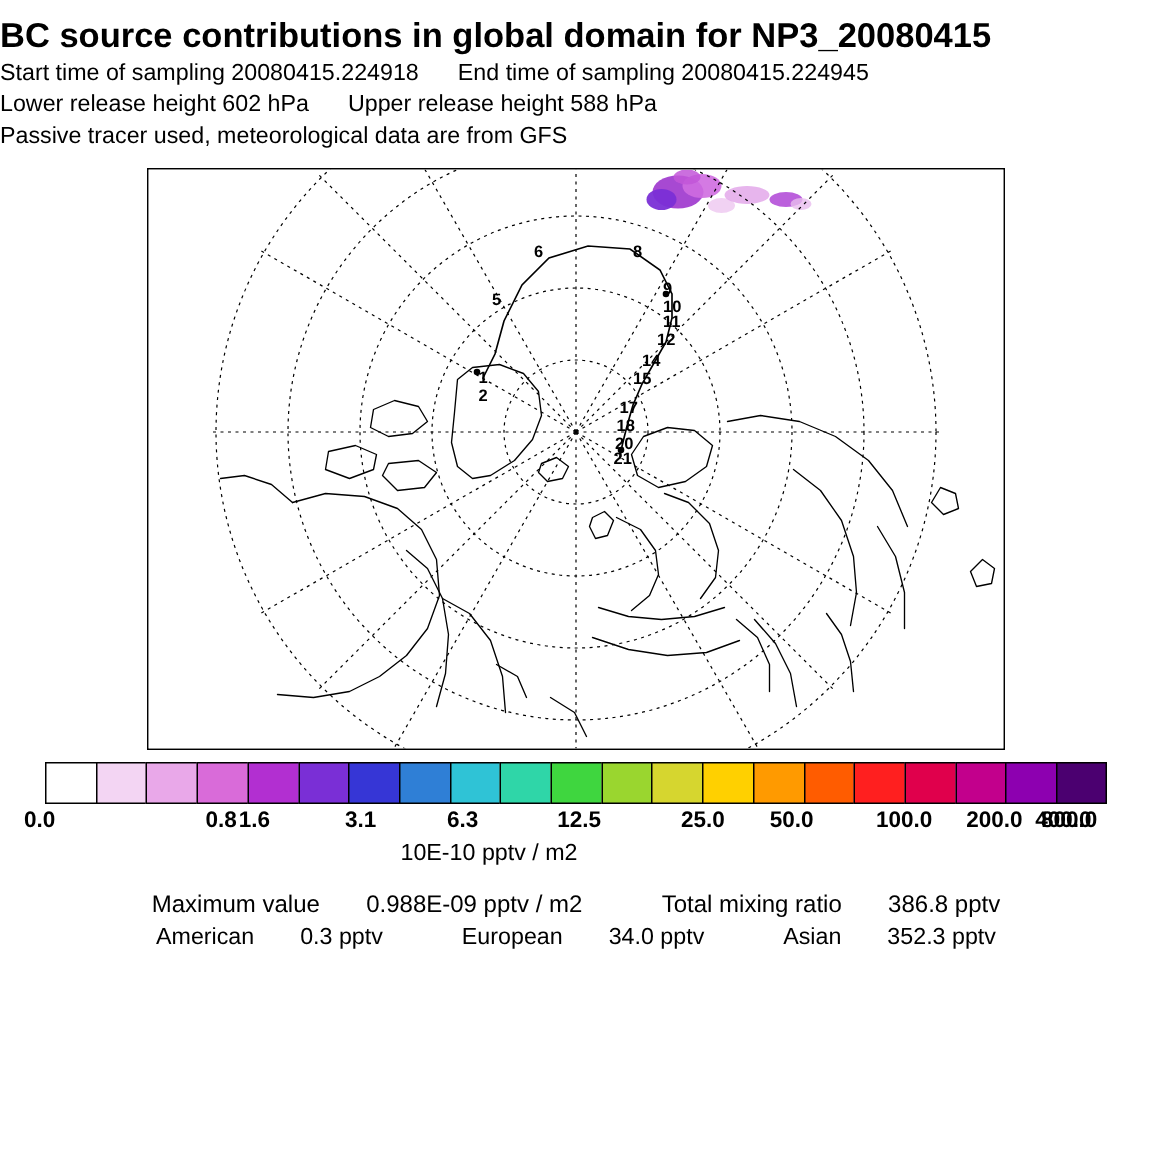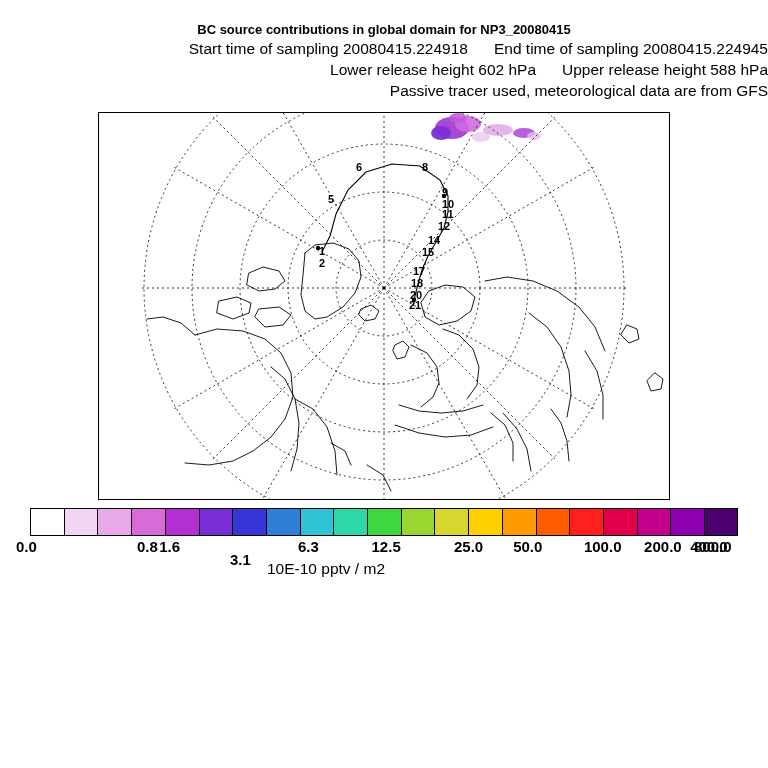--- a/index.html
+++ b/index.html
@@ -6,30 +6,29 @@
   body{
     width:768px;height:768px;
     background:#ffffff;
     font-family:"Liberation Sans", sans-serif;
     color:#000000;
     overflow:hidden;
     position:relative;
   }
   .title{
     font-weight:bold;
-    font-size:13px;
-    text-align:center;
-    margin-top:22px;
+    font-size:23px;
+    text-align:left;
+    margin-top:10px;
     letter-spacing:0px;
   }
   .subline{
     font-size:15.5px;
-    text-align:right;
+    text-align:left;
     margin-top:3px;
-    padding-left:20px;
   }
   .subline .gap{display:inline-block;width:26px;}
   .map-wrap{
     position:absolute;
     left:98px;top:112px;
     width:572px;height:388px;
     border:1px solid #000;
     box-sizing:border-box;
     background:#ffffff;
     overflow:hidden;
@@ -211,26 +210,48 @@
     <div class="cb-seg" style="width: 33.7143px; background: rgb(255, 31, 31);"></div>
     <div class="cb-seg" style="width: 33.7143px; background: rgb(224, 0, 76);"></div>
     <div class="cb-seg" style="width: 33.7143px; background: rgb(194, 0, 140);"></div>
     <div class="cb-seg" style="width: 33.7143px; background: rgb(141, 0, 176);"></div>
     <div class="cb-seg" style="width: 33.7143px; background: rgb(75, 0, 112);"></div>
   </div>
 <div class="cb-labels" id="cblabels">
     <span style="left: 16px; top: 0px;">0.0</span>
     <span style="left: 97px; top: 0px; margin-left: 40px;">0.8</span>
     <span style="left: 159.14px; top: 0px;">1.6</span>
-    <span style="left: 229.94px; top: 13px;">3.1</span>
+    <span style="left: 229.94px; top: 0px;">3.1</span>
     <span style="left: 298px; top: 0px;">6.3</span>
     <span style="left: 371.54px; top: 0px;">12.5</span>
     <span style="left: 454px; top: 0px;">25.0</span>
     <span style="left: 513.14px; top: 0px;">50.0</span>
     <span style="left: 583.94px; top: 0px;">100.0</span>
     <span style="left: 644.12px; top: 0px;">200.0</span>
     <span style="left: 690.14px; top: 0px;">400.0</span>
     <span style="left: 694px; top: 0px;">800.0</span>
   </div>
 <div class="cb-unit">10E-10 pptv / m2</div>
 
 <div class="stats">
+  <div class="row first">
+    <span class="cell">Maximum value</span>
+    <span class="s-gap"></span>
+    <span class="cell">0.988E-09 pptv / m2</span>
+    <span class="s-gap"></span><span class="s-gap"></span>
+    <span class="cell">Total mixing ratio</span>
+    <span class="s-gap"></span>
+    <span class="cell">386.8 pptv</span>
+  </div>
+  <div class="row">
+    <span class="cell">American</span>
+    <span class="s-gap"></span>
+    <span class="cell">0.3 pptv</span>
+    <span class="s-gap"></span><span class="s-gap"></span>
+    <span class="cell">European</span>
+    <span class="s-gap"></span>
+    <span class="cell">34.0 pptv</span>
+    <span class="s-gap"></span><span class="s-gap"></span>
+    <span class="cell">Asian</span>
+    <span class="s-gap"></span>
+    <span class="cell">352.3 pptv</span>
+  </div>
 </div>
 
 </body></html>

